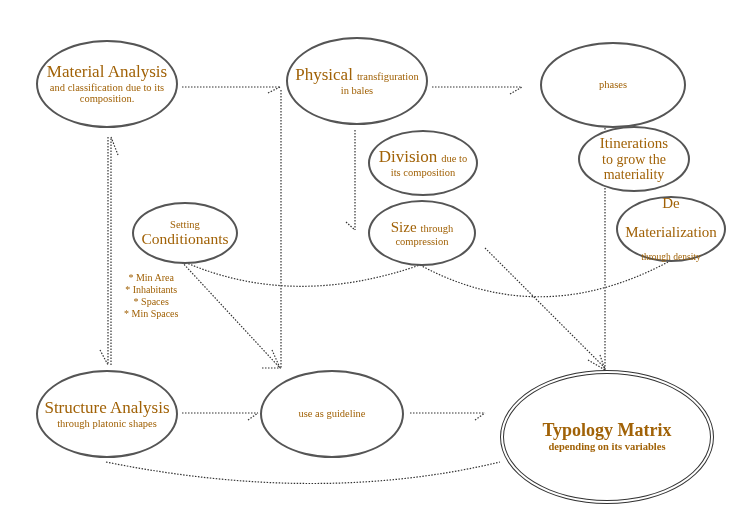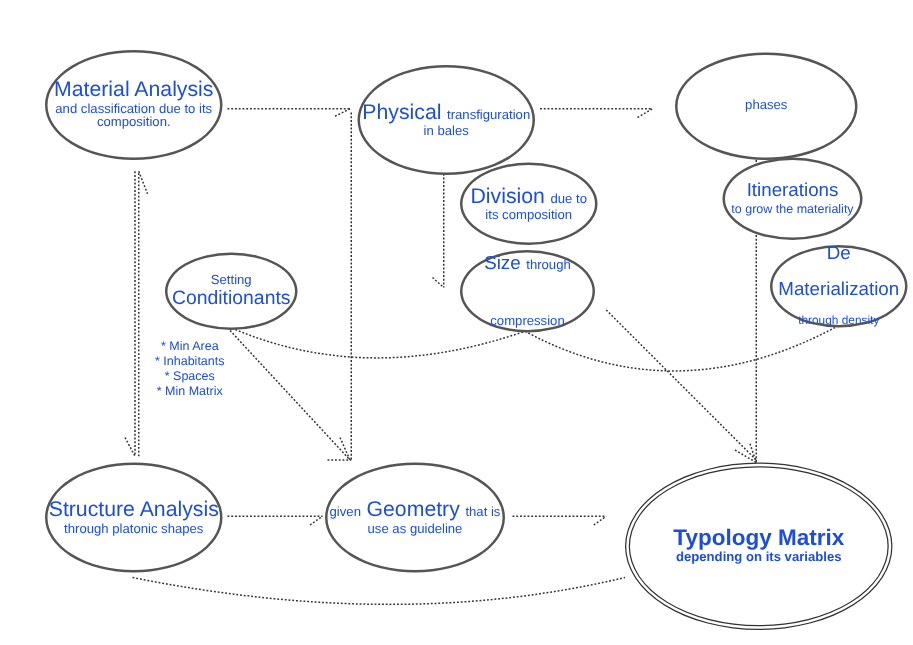--- a/index.html
+++ b/index.html
@@ -1,17 +1,17 @@
 <!DOCTYPE html>
 <html><head>
 <meta charset="utf-8">
 <style>
   html, body { margin: 0; padding: 0; background: #ffffff; }
   #canvas { position: relative; width: 730px; height: 516px; background: #ffffff; overflow: hidden;
-            font-family: Liberation Sans, sans-serif; color: #1d4ed8; }
+            font-family: Liberation Serif, serif; color: #a16207; }
   svg#edges { position: absolute; left: 0; top: 0; }
   .node { position: absolute; box-sizing: border-box; border: 2.5px solid #555; border-radius: 50%;
           background: #fff; display: flex; flex-direction: column; align-items: center; justify-content: center;
           text-align: center; line-height: 1.1; }
   .node.double { border: 4px double #333; }
   .big { font-size: 17px; }
   .small { font-size: 10.5px; }
   .bold { font-weight: bold; }
   .list { position: absolute; left: 124px; top: 272px; font-size: 10px; line-height: 12px; text-align: center; }
   .list div { white-space: nowrap; }
@@ -61,74 +61,71 @@
 
       <path d="M106 462 Q320 505 500 462"></path>
     </g>
   </svg>
 
   <div class="node" style="left:36px; top:40px; width:142px; height:88px;">
     <div class="big">Material Analysis</div>
     <div class="small" style="padding:0 4px;">and classification due to its composition.</div>
   </div>
 
-  <div class="node" style="left:286px; top:52px; width:142px; height:88px;">
+  <div class="node" style="left:286px; top:37px; width:142px; height:88px;">
     <div><span class="big">Physical</span>
       <span class="small">transfiguration</span></div>
     <div class="small">in bales</div>
   </div>
 
   <div class="node" style="left:540px; top:42px; width:146px; height:86px;">
     <div class="small">phases</div>
   </div>
 
   <div class="node" style="left:368px; top:130px; width:110px; height:66px;">
     <div><span class="big" style="font-size:17px">Division</span>
       <span class="small">due to</span></div>
     <div class="small">its composition</div>
   </div>
 
   <div class="node" style="left:578px; top:126px; width:112px; height:66px;align-items:center;">
     <div class="big" style="font-size:15px">Itinerations</div>
-    <div class="small" style="font-size:10px">to grow the materiality</div>
+    <div class="small" style="font-size:14px">to grow the materiality</div>
   </div>
 
   <div class="node" style="left:132px; top:202px; width:106px; height:62px;">
     <div class="small">Setting</div>
     <div class="big" style="font-size:15.5px">Conditionants</div>
   </div>
 
-  <div class="node" style="left:368px; top:200px; width:108px; height:66px;justify-content:space-between;">
+  <div class="node" style="left:368px; top:200px; width:108px; height:66px;">
     <div><span class="big" style="font-size:15px">Size</span>
       <span class="small">through</span></div>
     <div class="small">compression</div>
   </div>
 
   <div class="node" style="left:616px; top:196px; width:110px; height:66px;gap:12px;">
     <div class="big" style="font-size:15px">De</div>
     <div class="big" style="font-size:15px">Materialization</div>
     <div class="small" style="font-size:9.5px">through density</div>
   </div>
 
   <div class="list">
     <div>* Min Area</div>
     <div>* Inhabitants</div>
     <div>* Spaces</div>
-    <div>* Min Matrix</div>
+    <div>* Min Spaces</div>
   </div>
 
   <div class="node" style="left:36px; top:370px; width:142px; height:88px;">
     <div class="big">Structure Analysis</div>
     <div class="small">through platonic shapes</div>
   </div>
 
   <div class="node" style="left:260px; top:370px; width:144px; height:88px;">
-    <div><span class="small">given</span>
-      <span class="big">Geometry</span>
-      <span class="small">that is</span></div>
     <div class="small">use as guideline</div>
   </div>
 
   <div class="node double" style="left:500px; top:370px; width:214px; height:134px;">
     <div class="big bold" style="font-size:18px">Typology Matrix</div>
     <div class="small bold">depending on its variables</div>
   </div>
 </div>
 
 </body></html>

